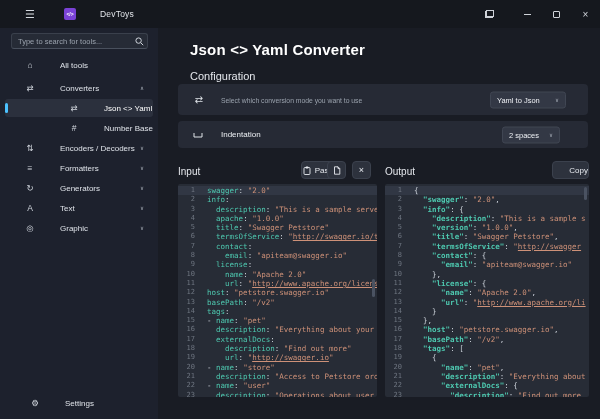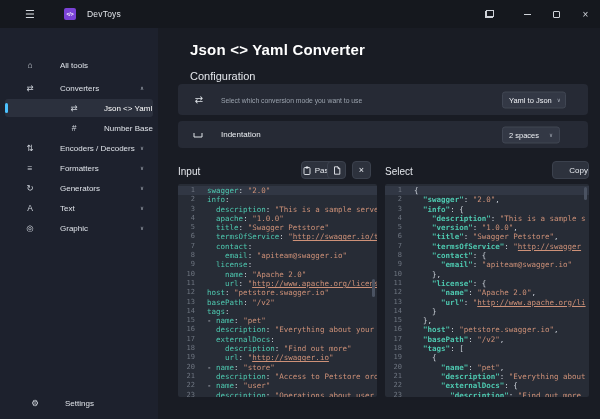--- a/index.html
+++ b/index.html
@@ -7,21 +7,21 @@
   #app {
     position: relative; width: 600px; height: 419px; overflow: hidden;
     font-family: "Liberation Sans", sans-serif;
     background: var(--main_bg); color: var(--text_primary);
     -webkit-font-smoothing: antialiased;
   }
   
   .titlebar { position:absolute; left:0; top:0; width:600px; height:28px; background:var(--titlebar_bg); display:flex; align-items:center; }
   .hamburger { margin-left:22px; width:16px; font-size:11px; color:#d6dae0; cursor:pointer; text-align:center; }
   .app-logo { margin-left:26px; width:12px; height:12px; border-radius:2px; background:var(--logo_purple); color:#fff; font-size:5px; display:flex; align-items:center; justify-content:center; font-weight:bold; }
-  .app-title { margin-left:11px; font-size:8.5px; color:#e2e5ea; letter-spacing:.2px; }
+  .app-title { margin-left:24px; font-size:8.5px; color:#e2e5ea; letter-spacing:.2px; }
   .win-controls { position:absolute; right:0; top:0; height:28px; display:flex; }
   .win-btn { width:29px; height:28px; display:flex; align-items:center; justify-content:center; color:#cfd3d9; font-size:10px; }
   .stay-on-top { position:absolute; right:97px; top:0; width:28px; height:28px; display:flex; align-items:center; justify-content:center; }
   .overlap-squares { position:relative; width:9px; height:8px; }
   .overlap-squares::before { content:""; position:absolute; left:0; bottom:0; width:6px; height:5px; border:1px solid #cfd3d9; }
   .overlap-squares::after { content:""; position:absolute; right:0; top:0; width:6px; height:5px; border:1px solid #cfd3d9; background:var(--titlebar_bg); }
   .min-bar { width:7px; height:1px; background:#cfd3d9; }
   .max-box { width:7px; height:7px; border:1px solid #cfd3d9; border-radius:1px; }
   
   .sidebar { position:absolute; left:0; top:28px; width:158px; bottom:0; background:var(--sidebar_bg); }
@@ -45,21 +45,21 @@
   .page-title { position:absolute; left:32px; top:13px; font-size:15px; font-weight:600; color:#fff; letter-spacing:.2px; }
   .config-label { position:absolute; left:32px; top:42px; font-size:11px; color:#e4e7ec; }
   .card { position:absolute; left:20px; width:410px; background:var(--card_bg); border-radius:4px; display:flex; align-items:center; }
   .card1 { top:56px; height:31px; }
   .card2 { top:93px; height:27px; }
   .card-icon { width:12px; margin-left:15px; text-align:center; font-size:10px; color:#dfe3e8; flex:none; }
   .card-text { margin-left:16px; }
   .card-title { font-size:8px; color:#eceff3; }
   .card-sub { font-size:6.8px; color:#9aa2ad; margin-top:1px; }
   .dropdown { position:absolute; top:50%; transform:translateY(-50%); height:17px; background:var(--control_bg); border:1px solid #404653; border-radius:3px; display:flex; align-items:center; justify-content:space-between; padding:0 6px; cursor:pointer; }
-  .dd1 { right:22px; width:64px; }
+  .dd1 { right:22px; width:76px; }
   .dd2 { right:28px; width:58px; }
   .dd-value { font-size:7.5px; color:#eef0f4; white-space:nowrap; }
   .dd-chevron { font-size:5.5px; color:#a8afba; margin-left:5px; }
   
   .pane-label { position:absolute; font-size:10px; color:#e4e7ec; top:138px; }
   .lbl-input { left:20px; } .lbl-output { left:227px; }
   .tool-btn { position:absolute; top:133px; height:18px; background:var(--button_bg); border:1px solid #3b414d; border-radius:4px; display:flex; align-items:center; justify-content:center; gap:4px; color:#e8ebf0; font-size:8px; cursor:pointer; }
   .btn-paste { left:143px; width:36px; }
   .btn-newfile { left:169px; width:19px; }
   .btn-clear { left:194px; width:19px; font-size:9px; }
@@ -101,20 +101,29 @@
       <div class="win-btn">
           <span class="max-box"></span>
         </div>
       <div class="win-btn">
           <span>×</span>
         </div>
     </div>
   </div>
 
   <div class="sidebar">
+    <div class="searchbox">
+      <input type="text" placeholder="Type to search for tools..." style="">
+      <span class="search-icon">
+        <svg width="9" height="9" viewBox="0 0 9 9">
+            <circle cx="3.6" cy="3.6" r="2.7" fill="none" stroke="#cfd4db" stroke-width="1"></circle>
+            <line x1="5.8" y1="5.8" x2="8.2" y2="8.2" stroke="#cfd4db" stroke-width="1"></line>
+          </svg>
+      </span>
+    </div>
     <div class="nav" id="nav-list">
         <div class="nav-item">
           <span class="nv-icon">⌂</span>
           <span class="nv-label">All tools</span>
         </div>
         <div class="nav-item group-start">
           <span class="nv-icon">⇄</span>
           <span class="nv-label">Converters</span>
           <span class="nv-chevron">∧</span>
         </div>
@@ -199,21 +208,21 @@
     </div>
     <div class="tool-btn btn-newfile">
       <svg width="8" height="9" viewBox="0 0 8 9">
           <path d="M1.5 0.8 L5 0.8 L6.8 2.6 L6.8 8.2 L1.5 8.2 Z" fill="none" stroke="#e8ebf0" stroke-width="0.9"></path>
           <path d="M5 0.8 L5 2.6 L6.8 2.6" fill="none" stroke="#e8ebf0" stroke-width="0.9"></path>
         </svg>
     </div>
     <div class="tool-btn btn-clear">
       <span>×</span>
     </div>
-    <div class="pane-label lbl-output">Select</div>
+    <div class="pane-label lbl-output">Output</div>
     <div class="tool-btn btn-copy">
       <svg width="8" height="9" viewBox="0 0 8 9">
           <rect x="0.8" y="2.2" width="4.8" height="6" rx="1" fill="none" stroke="#e8ebf0" stroke-width="0.9"></rect>
           <path d="M2.6 2.2 L2.6 0.8 L7.2 0.8 L7.2 6.6 L5.6 6.6" fill="none" stroke="#e8ebf0" stroke-width="0.9"></path>
         </svg>
       <span>Copy</span>
     </div>
 
     <div class="editor ed-input" id="editor-input">
       <div class="vscroll vs-in"></div>

